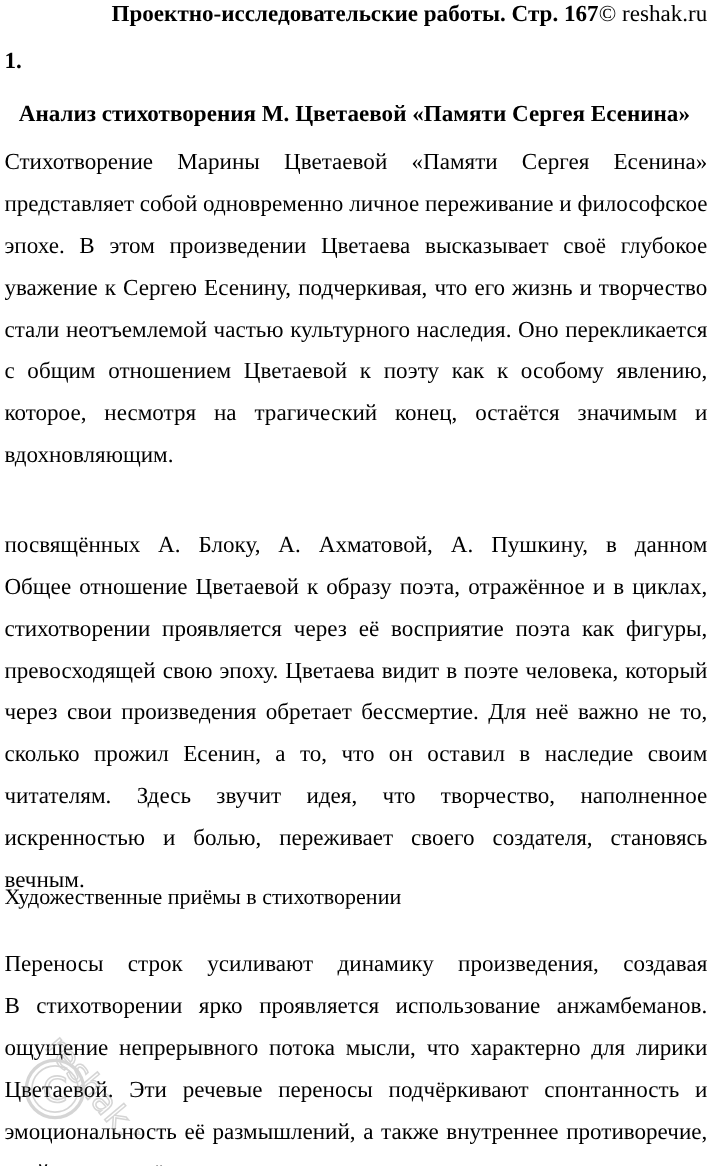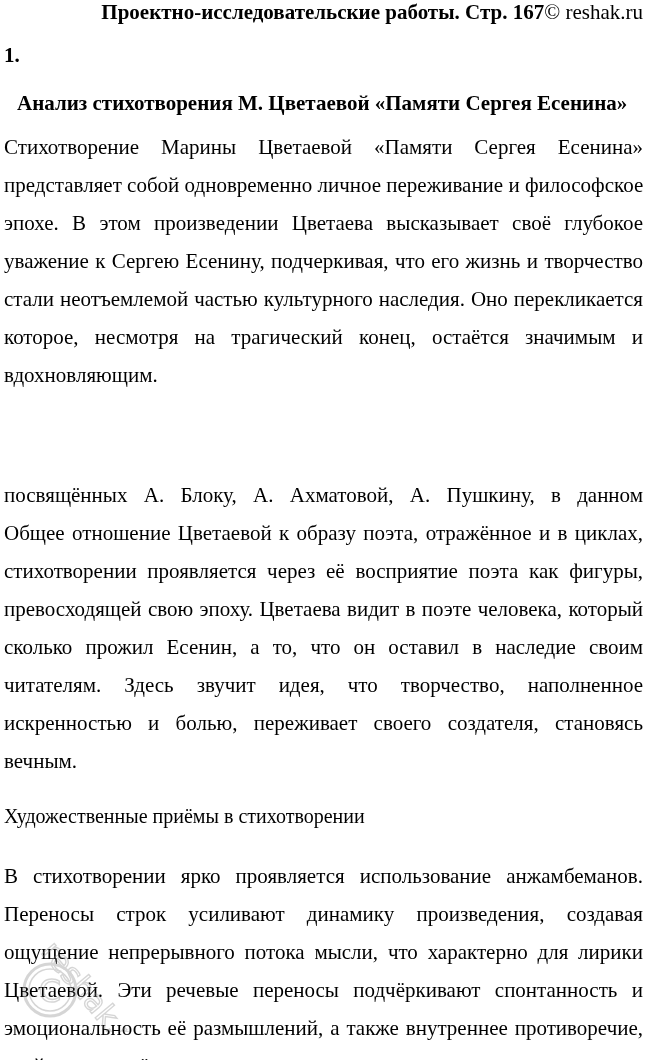--- a/index.html
+++ b/index.html
@@ -103,40 +103,42 @@
 <div class="task-number">1.</div>
 
 <div class="doc-title">Анализ стихотворения М. Цветаевой «Памяти Сергея Есенина»</div>
 
 <div class="para p1">
   <span class="line">Стихотворение Марины Цветаевой «Памяти Сергея Есенина»</span>
   <span class="line">представляет собой одновременно личное переживание и философское</span>
   <span class="line">эпохе. В этом произведении Цветаева высказывает своё глубокое</span>
   <span class="line">уважение к Сергею Есенину, подчеркивая, что его жизнь и творчество</span>
   <span class="line">стали неотъемлемой частью культурного наследия. Оно перекликается</span>
+  <span class="line">с общим отношением Цветаевой к поэту как к особому явлению,</span>
   <span class="line">которое, несмотря на трагический конец, остаётся значимым и</span>
   <span class="line last">вдохновляющим.</span>
 </div>
 
 <div class="para p2">
   <span class="line">посвящённых А. Блоку, А. Ахматовой, А. Пушкину, в данном</span>
   <span class="line">Общее отношение Цветаевой к образу поэта, отражённое и в циклах,</span>
   <span class="line">стихотворении проявляется через её восприятие поэта как фигуры,</span>
   <span class="line">превосходящей свою эпоху. Цветаева видит в поэте человека, который</span>
+  <span class="line">через свои произведения обретает бессмертие. Для неё важно не то,</span>
   <span class="line">сколько прожил Есенин, а то, что он оставил в наследие своим</span>
   <span class="line">читателям. Здесь звучит идея, что творчество, наполненное</span>
   <span class="line">искренностью и болью, переживает своего создателя, становясь</span>
   <span class="line last">вечным.</span>
 </div>
 
 <div class="section-heading">Художественные приёмы в стихотворении</div>
 
 <div class="para p3">
+  <span class="line">Переносы строк усиливают динамику произведения, создавая</span>
   <span class="line">В стихотворении ярко проявляется использование анжамбеманов.</span>
-  <span class="line">Переносы строк усиливают динамику произведения, создавая</span>
   <span class="line">ощущение непрерывного потока мысли, что характерно для лирики</span>
   <span class="line">Цветаевой. Эти речевые переносы подчёркивают спонтанность и</span>
   <span class="line">эмоциональность её размышлений, а также внутреннее противоречие,</span>
   <span class="line last">свойственное её стилю.</span>
 </div>
 
 <div class="watermark">
   <svg width="120" height="120" viewBox="0 0 120 120">
     <circle cx="32" cy="78" r="26" fill="none" stroke="#8a8a8a" stroke-width="3"></circle>
     <circle cx="32" cy="78" r="21" fill="none" stroke="#8a8a8a" stroke-width="1.5"></circle>

